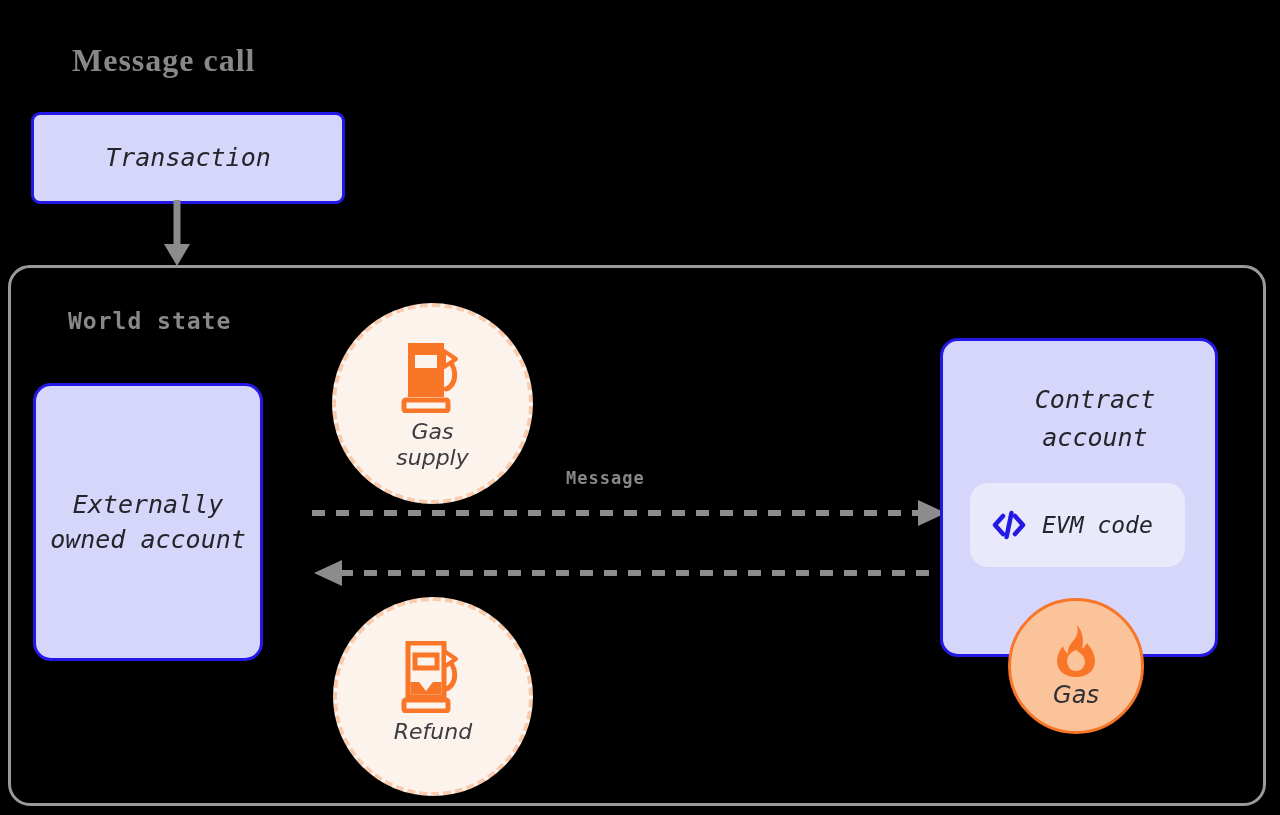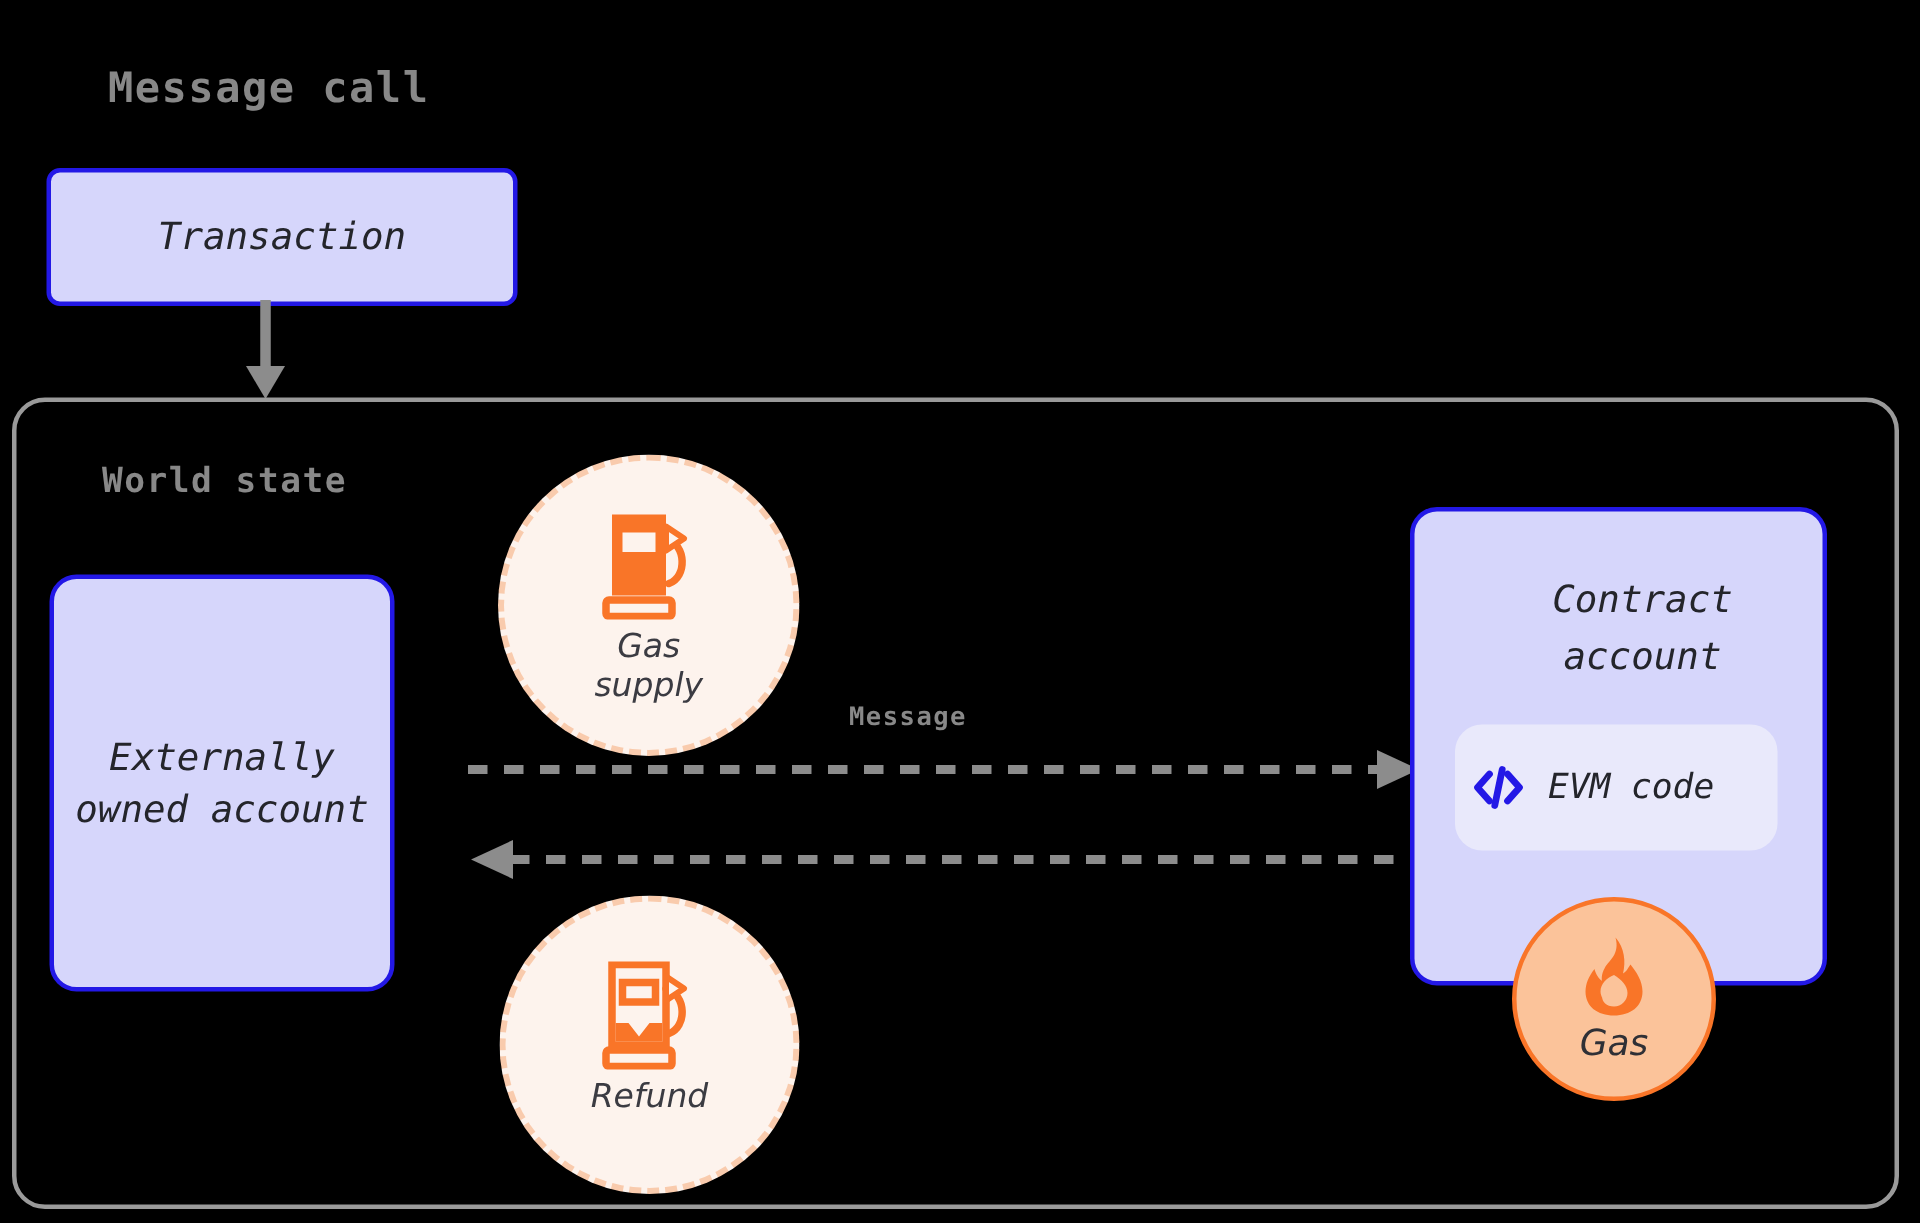--- a/index.html
+++ b/index.html
@@ -19,21 +19,21 @@
 
   
   .mono-title {
     position: absolute;
     font-family: "DejaVu Sans Mono", "Liberation Mono", monospace;
     font-weight: bold;
     color: #888888;
     letter-spacing: 1px;
     white-space: nowrap;
   }
-  #title-message-call { left: 72px;  top: 42px;  font-size: 28px; }
+  #title-message-call { left: 72px;  top: 42px;  font-size: 32px; font-family: Liberation Serif, serif; }
   #title-world-state  { left: 68px;  top: 308px; font-size: 23px; }
   #label-message      { left: 566px; top: 468px; font-size: 17px; }
 
   
   #world-state-box {
     position: absolute;
     left: 8px; top: 265px;
     width: 1258px; height: 541px;
     border: 3px solid #9a9a9a;
     border-radius: 22px;
@@ -81,21 +81,21 @@
   
   #evm-code-chip {
     position: absolute;
     left: 970px; top: 483px;
     width: 215px; height: 84px;
     background: #e9e9fb;
     border-radius: 18px;
     display: flex;
     align-items: center;
     justify-content: flex-start;
-    padding-left: 12px;
+    padding-left: 22px;
     gap: 16px;
   }
   #evm-code-chip .code-icon { width: 34px; height: 34px; display: block; }
   .evm-text {
     font-family: "DejaVu Sans Mono", "Liberation Mono", monospace;
     font-style: italic;
     font-size: 23px;
     color: #24252b;
     white-space: nowrap;
   }

